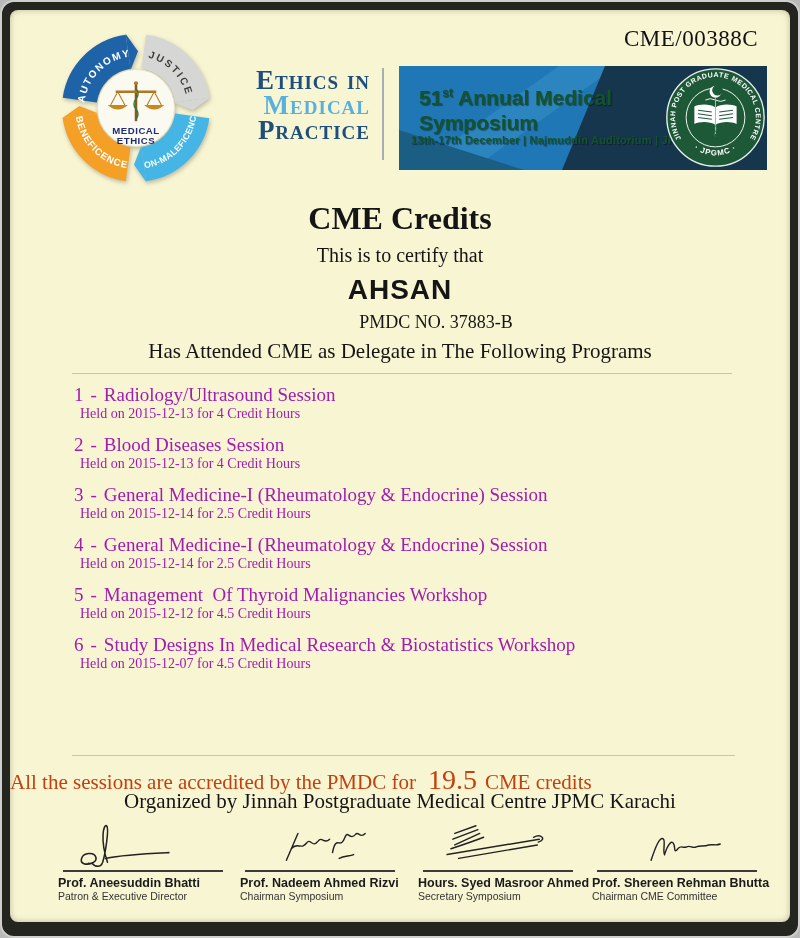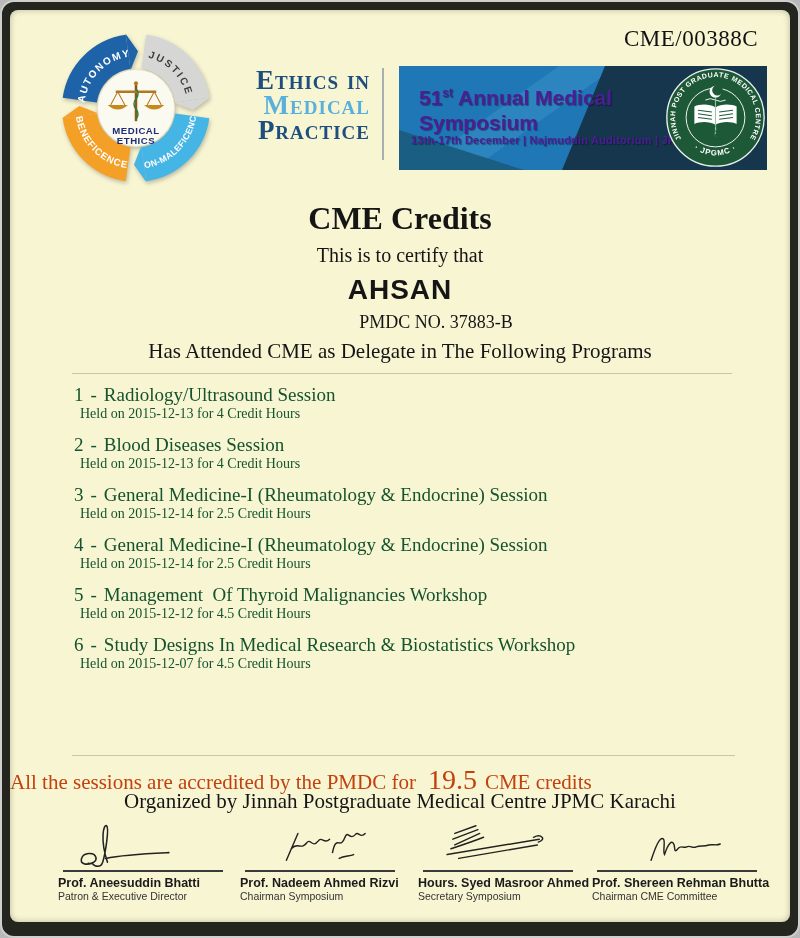--- a/index.html
+++ b/index.html
@@ -15,21 +15,21 @@
   .ethics-title{position:absolute;left:214px;top:58px;width:146px;text-align:right;
                 font-variant:small-caps;font-weight:bold;font-size:27px;line-height:25px;
                 letter-spacing:1px;}
   .ethics-title .l1,.ethics-title .l3{color:#1d4e7e;}
   .ethics-title .l2{color:#5ab0dd;}
   .v-divider{position:absolute;left:372px;top:58px;width:2px;height:92px;background:#a9aeb3;}
   .cert-no{position:absolute;right:32px;top:16px;font-size:23px;color:#111;
            font-family:"Liberation Serif",serif;letter-spacing:.5px;}
 
   .banner{position:absolute;left:389px;top:56px;width:368px;height:104px;overflow:visible;
-          font-family:"Liberation Sans",sans-serif;color:#4c1d95;}
+          font-family:"Liberation Sans",sans-serif;color:#14532d;}
   .banner .bg{position:absolute;inset:0;overflow:hidden;}
   .banner .txt{position:absolute;left:20px;top:15px;z-index:3;text-shadow:1px 1px 1px rgba(0,0,0,.4);}
   .banner .t1{font-size:21px;font-weight:bold;line-height:25px;}
   .banner .t1 sup{font-size:12px;}
   .banner .sub{position:absolute;left:12px;top:68px;z-index:3;font-size:11px;font-weight:bold;
                letter-spacing:.2px;text-shadow:1px 1px 1px rgba(0,0,0,.4);white-space:nowrap;}
   .seal-svg{position:absolute;left:266px;top:1px;width:101px;height:101px;z-index:4;}
 
   
   .c{position:absolute;left:0;width:100%;text-align:center;color:#151515;}
@@ -37,21 +37,21 @@
   .h-certify{top:234px;font-size:20px;}
   .h-name{top:264px;font-size:28px;font-weight:bold;font-family:"Liberation Sans",sans-serif;
           letter-spacing:1px;}
   .h-pmdc{top:302px;font-size:18px;padding-left:36px;}
   .h-attended{top:329px;font-size:21px;}
 
   .rule{position:absolute;height:1px;background:#c9c5a8;}
   .rule1{left:62px;right:58px;top:363px;}
   .rule2{left:62px;right:55px;top:745px;}
 
-  .programs{position:absolute;left:64px;top:374px;color:#14532d;}
+  .programs{position:absolute;left:64px;top:374px;color:#a21caf;}
   .program{margin-bottom:12px;}
   .p-title{font-size:19px;line-height:22px;white-space:pre-wrap;}
   .p-dash{margin:0 7px;}
   .p-detail{font-size:14px;line-height:16px;margin-left:6px;}
 
   .accredit{position:absolute;left:0;top:746px;width:100%;text-align:left;color:#c2410c;}
   .accredit .row{display:inline-flex;align-items:baseline;}
   .ac-pre{font-size:21px;}
   .ac-val{font-size:28px;margin:8px 8px 0 12px;}
   .ac-suf{font-size:21px;}

